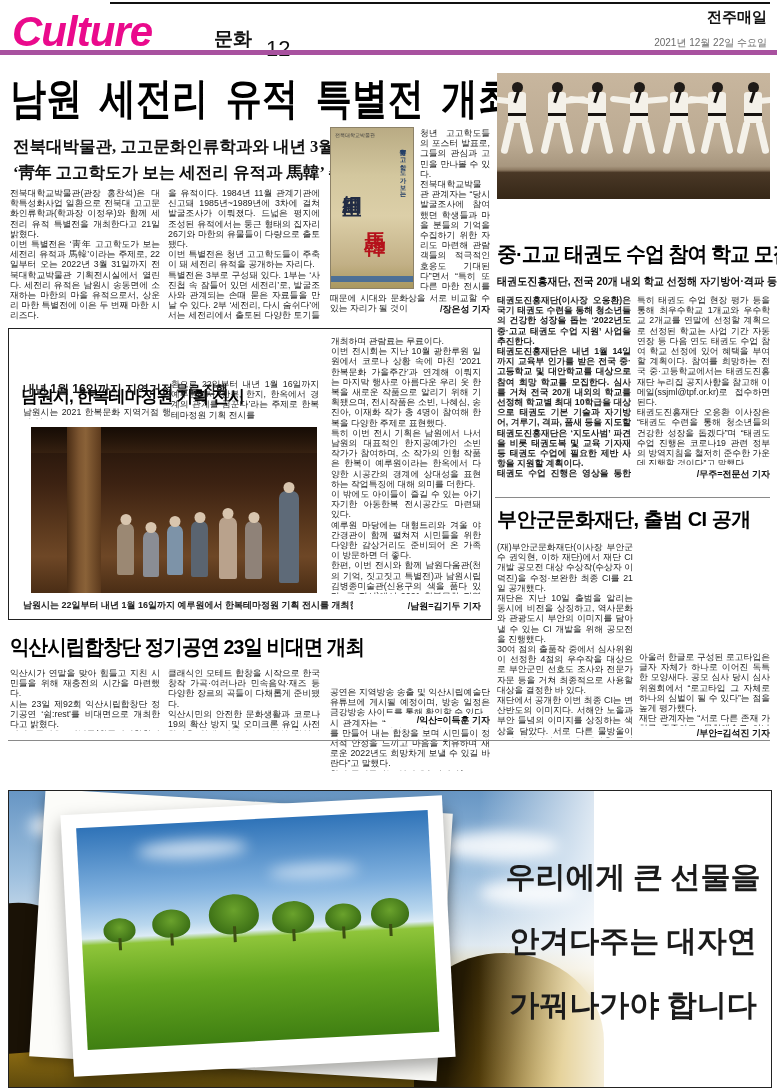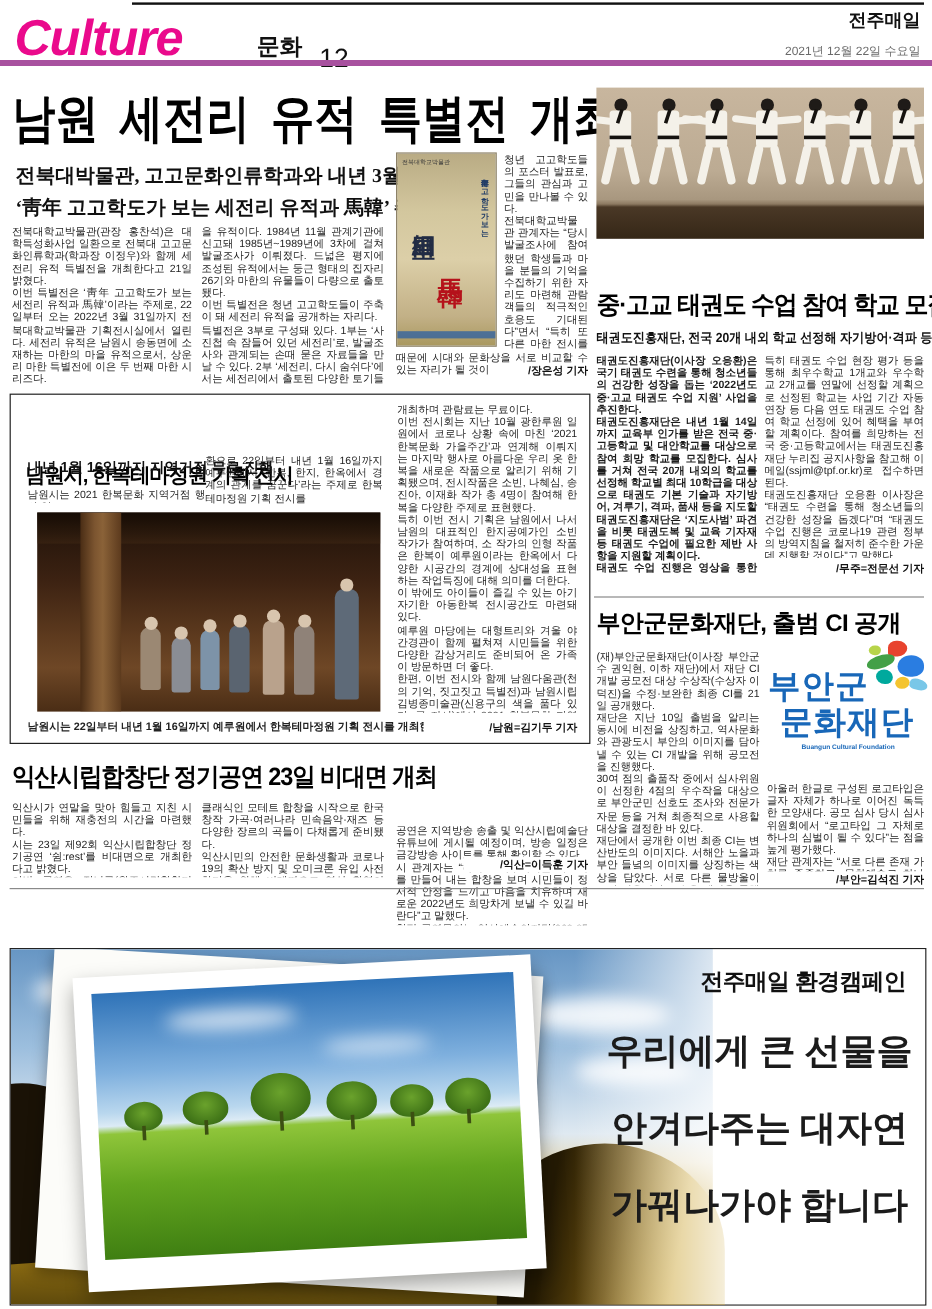--- a/index.html
+++ b/index.html
@@ -148,34 +148,20 @@
  한편, ‘중·고교 태권도 수업 지원’ 사업은 2021년에 17개교 143학급에서 총 3220여 명의 학생들이 참가하는 등 2010년 사업 시행 이후 전국 88개 학교 842학급 2만 2천여 명의 학생들에게 태권도 수련의 기회를 제공했다.</div>
   <div class="abs byline" style="left:670px;top:468px;width:100px;">/무주=전문선 기자</div>
   <div class="abs" style="left:495px;top:497px;width:275px;height:1px;background:#8a8a8a;"></div>
 
   <div class="abs hl" style="left:497px;top:506px;font-size:20px;letter-spacing:-0.5px;">부안군문화재단, 출범 CI 공개</div>
   <div class="abs kbody" style="left:497px;top:542px;width:136px;height:196px;"> (재)부안군문화재단(이사장 부안군수 권익현, 이하 재단)에서 재단 CI 개발 공모전 대상 수상작(수상자 이덕진)을 수정·보완한 최종 CI를 21일 공개했다.
  재단은 지난 10일 출범을 알리는 동시에 비전을 상징하고, 역사문화와 관광도시 부안의 이미지를 담아낼 수 있는 CI 개발을 위해 공모전을 진행했다.
  30여 점의 출품작 중에서 심사위원이 선정한 4점의 우수작을 대상으로 부안군민 선호도 조사와 전문가 자문 등을 거쳐 최종적으로 사용할 대상을 결정한 바 있다.
  재단에서 공개한 이번 최종 CI는 변산반도의 이미지다. 서해안 노을과 부안 들녘의 이미지를 상징하는 색상을 담았다. 서로 다른 물방울이 모여 어우러진 모습은 재단을 통해 아름다운 자연과 군민, 모여드는 세계인, 문화예술이 하나가 되어 서로의 존재적 가치를 높임을 형상화한 것이다.</div>
 
-  <div class="abs" style="left:640px;top:540px;width:130px;height:104px;">
-    <div style="position:absolute;left:0;top:14px;font-size:27px;font-weight:900;color:#1867b8;letter-spacing:1px;">부안군</div>
-    <div style="position:absolute;left:10px;top:44px;font-size:27px;font-weight:900;color:#1867b8;letter-spacing:1px;">문화재단</div>
-    <div style="position:absolute;left:28px;top:80px;font-size:5.5px;color:#1867b8;font-weight:bold;">Buangun Cultural Foundation</div>
-    <div class="blob" style="left:78px;top:-6px;width:56px;height:62px;">
-      <span class="blob" style="left:22px;top:0;width:16px;height:13px;background:#e8432e;border-radius:60% 70% 70% 30%;"></span>
-      <span class="blob" style="left:4px;top:12px;width:24px;height:11px;background:#43a047;border-radius:60% 40% 60% 40%;transform:rotate(-12deg);"></span>
-      <span class="blob" style="left:30px;top:12px;width:22px;height:18px;background:#2a7de1;border-radius:65% 60% 55% 60%;"></span>
-      <span class="blob" style="left:12px;top:24px;width:14px;height:12px;background:#00a99d;border-radius:55% 60% 50% 60%;"></span>
-      <span class="blob" style="left:28px;top:30px;width:12px;height:10px;background:#f4c430;border-radius:60% 50% 60% 50%;"></span>
-      <span class="blob" style="left:40px;top:32px;width:15px;height:9px;background:#79c7e8;border-radius:50% 70% 60% 40%;transform:rotate(14deg);"></span>
-      <span class="blob" style="left:6px;top:4px;width:10px;height:8px;background:#b7d44a;border-radius:60% 50% 55% 60%;"></span>
-    </div>
-  </div>
 
   <div class="abs kbody" style="left:639px;top:652px;width:131px;height:74px;"> 아울러 한글로 구성된 로고타입은 글자 자체가 하나로 이어진 독특한 모양새다. 공모 심사 당시 심사위원회에서 “로고타입 그 자체로 하나의 심벌이 될 수 있다”는 점을 높게 평가했다.
  재단 관계자는 “서로 다른 존재 가치를 존중하고, 문화예술로 하나된 부안군을 만들어 심벌마크에 담긴 의미를 실천할 수 있도록 최선을 다 하겠다”는 포부를 밝혔다.</div>
   <div class="abs byline" style="left:664px;top:727px;width:106px;">/부안=김석진 기자</div>
 
   <div class="abs" style="left:8px;top:328px;width:482px;height:290px;border:1px solid #222;background:#fff;">
     <div class="hl" style="position:absolute;left:12px;top:8px;font-size:17px;letter-spacing:-1px;margin-top:48px;">남원시, 한복테마정원 기획 전시</div>
     <div style="position:absolute;left:14px;top:52px;font-size:12px;font-weight:800;">내년 1월 16일까지 지역거점 무료 진행</div>
     <div class="kbody" style="position:absolute;left:14px;top:78px;width:148px;height:12px;"> 남원시는 2021 한복문화 지역거점 행사 일</div>
     <div class="kbody" style="position:absolute;left:162px;top:50px;width:148px;height:42px;">환으로 22일부터 내년 1월 16일까지 예루원에서 ‘한복, 한지, 한옥에서 경계의 관계를 꿈꾼다’라는 주제로 한복테마정원 기획 전시를</div>
@@ -275,21 +261,20 @@
             <span class="crown" style="width:36px;height:27px;"></span>
             <span class="trunk"></span>
           </span>
         <span class="tree" style="left:82%;bottom:44%;width:40px;height:40px;">
             <span class="crown" style="width:38px;height:30px;"></span>
             <span class="trunk"></span>
           </span>
       </div>
     </div>
 
-    <div style="position:absolute;right:16px;top:14px;font-size:19px;font-weight:900;letter-spacing:-0.5px;">전주매일 환경캠페인</div>
     <div style="position:absolute;right:4px;top:54px;width:268px;text-align:center;
                 font-family:'Liberation Serif',serif;font-weight:600;font-size:30px;color:#1b1b1b;line-height:64px;">
       <div>우리에게 큰 선물을</div>
       <div>안겨다주는 대자연</div>
       <div>가꿔나가야 합니다</div>
     </div>
   </div>
 
 </div>
 

